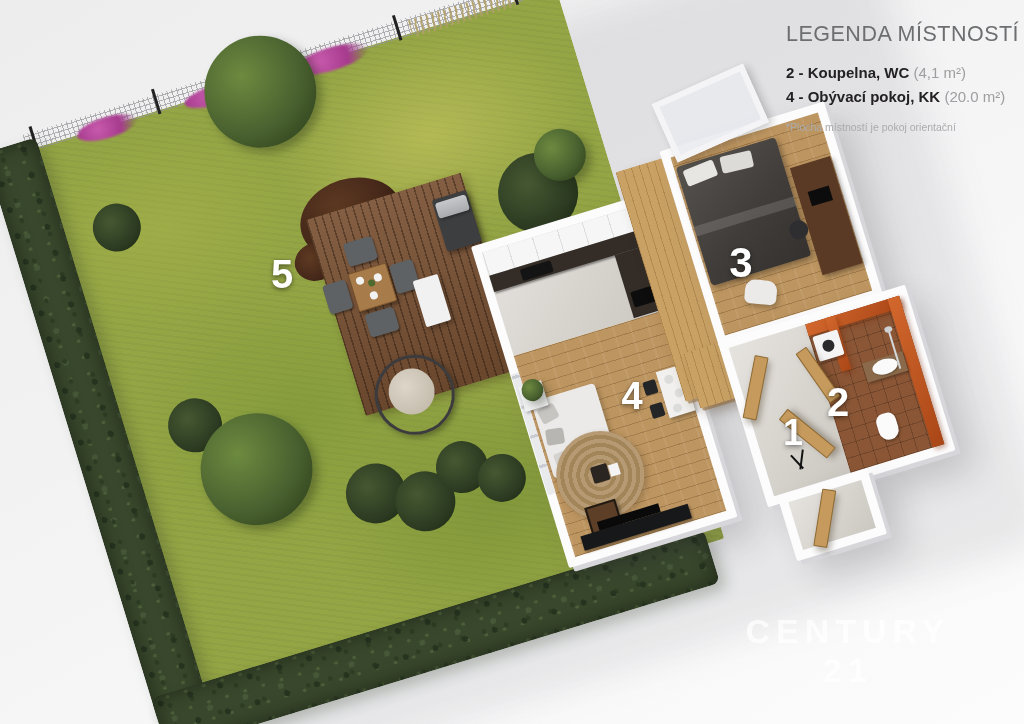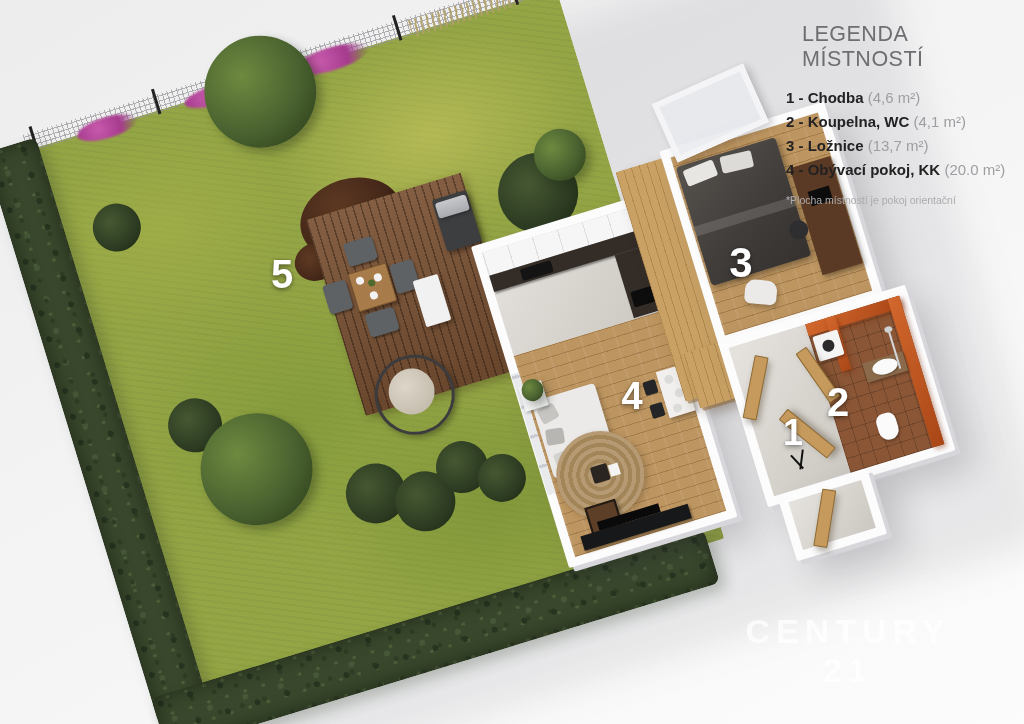--- a/index.html
+++ b/index.html
@@ -76,21 +76,21 @@
     background-image:repeating-linear-gradient(90deg, rgba(0,0,0,.10) 0 1px, transparent 1px 26px);
     box-shadow:1px 2px 3px rgba(0,0,0,.18);}
   .steel{background:linear-gradient(180deg,#c6c8cb,#a8aaad);box-shadow:1px 2px 3px rgba(0,0,0,.3);}
   .white-furn{background:#eceae8;border-radius:4px;box-shadow:2px 3px 5px rgba(0,0,0,.22);}
   .orange{background:#c4551e;background-image:linear-gradient(135deg, rgba(255,160,90,.25), rgba(90,25,0,.25));
     box-shadow:2px 3px 5px rgba(120,40,0,.4);}
   
   .room-num{position:absolute;transform:translate(-50%,-50%);color:#fff;font-weight:bold;
     text-shadow:0 2px 5px rgba(0,0,0,.40), 0 0 2px rgba(0,0,0,.25);z-index:40;}
   #legend{position:absolute;left:786px;top:22px;width:236px;z-index:50;color:#636466;}
-  #legend h1{font-size:21.5px;font-weight:400;letter-spacing:.5px;color:#6d6e70;margin:0 0 14px 16px;}
+  #legend h1{font-size:21.5px;font-weight:400;letter-spacing:.5px;color:#6d6e70;margin:0 0 14px 0;}
   .leg-row{font-size:15px;line-height:24px;white-space:nowrap;}
   .leg-label{font-weight:bold;color:#232122;}
   .leg-area{color:#9d9ea0;font-weight:400;}
   #legend .foot{font-size:10.5px;color:#ababad;margin-top:12px;}
   #watermark{position:absolute;left:728px;top:612px;width:240px;text-align:center;
     font-size:34px;font-weight:bold;letter-spacing:6px;color:rgba(255,255,255,.72);z-index:30;}
   #logo{position:absolute;right:12px;bottom:8px;display:flex;align-items:center;z-index:50;color:#929294;}
   #logo .crs{font-size:33px;font-weight:bold;letter-spacing:-2px;transform:scaleY(.92);}
   #logo .bar{width:2px;height:32px;background:#9b9b9d;margin:0 7px 0 6px;}
   #logo .col{display:flex;flex-direction:column;justify-content:center;}
@@ -239,30 +239,22 @@
 
   <div class="room-num" style="left:282px;top:274px;font-size:40px;">5</div>
   <div class="room-num" style="left:741px;top:263px;font-size:42px;">3</div>
   <div class="room-num" style="left:632px;top:396px;font-size:38px;">4</div>
   <div class="room-num" style="left:793px;top:433px;font-size:36px;">1</div>
   <div class="room-num" style="left:838px;top:402px;font-size:40px;">2</div>
 
   <div id="legend">
     <h1>LEGENDA MÍSTNOSTÍ</h1>
     <div class="leg-row">
-      <span class="leg-label">1 - Chodba</span>
-      <span class="leg-area">(4,6 m²)</span>
-    </div>
-    <div class="leg-row">
       <span class="leg-label">2 - Koupelna, WC</span>
       <span class="leg-area">(4,1 m²)</span>
-    </div>
-    <div class="leg-row">
-      <span class="leg-label">3 - Ložnice</span>
-      <span class="leg-area">(13,7 m²)</span>
     </div>
     <div class="leg-row">
       <span class="leg-label">4 - Obývací pokoj, KK</span>
       <span class="leg-area">(20.0 m²)</span>
     </div>
     <div class="foot">*Plocha místností je pokoj orientační</div>
   </div>
 
   <div id="watermark">CENTURY 21</div>
 

